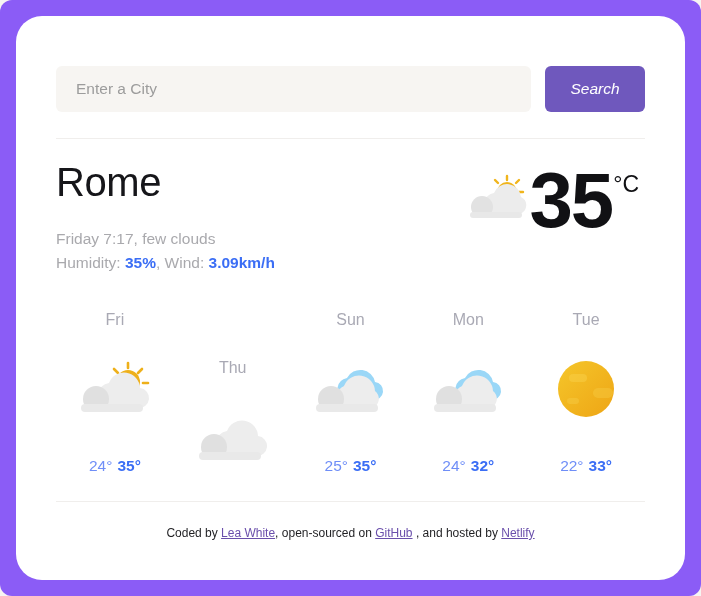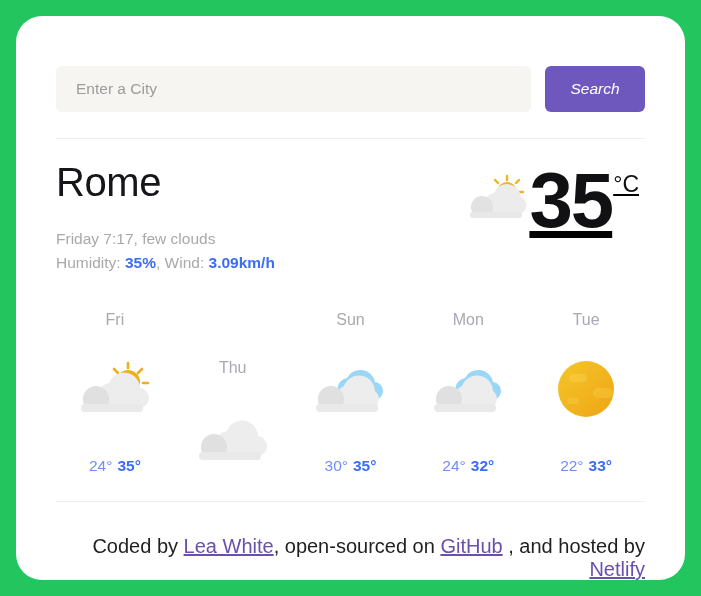--- a/index.html
+++ b/index.html
@@ -9,22 +9,23 @@
     height: 596px;
     background: #f7f5f2;
     font-family: "Liberation Sans", sans-serif;
     overflow: hidden;
   }
 
   .page {
     position: relative;
     width: 701px;
     height: 596px;
-    background: #22c55e;
+    background: #8b5cf6;
     padding: 16px;
+    border-radius: 12px;
   }
 
   .weather-card {
     position: relative;
     width: 669px;
     height: 564px;
     background: #ffffff;
     border-radius: 26px;
     padding: 32px 40px 0 40px;
   }
@@ -94,21 +95,20 @@
     color: #a9a9ad;
     line-height: 1.55;
   }
   .hl { color: #3b6ef5; font-weight: bold; }
 
   .temp-block {
     display: flex;
     align-items: center;
     margin-top: 4px;
     margin-right: 6px;
-    text-decoration: underline;
   }
   .big-temp {
     font-size: 78px;
     font-weight: bold;
     color: #111114;
     line-height: 0.9;
     letter-spacing: -2px;
   }
   .unit {
     font-size: 23px;
@@ -142,23 +142,23 @@
   .fc-temps {
     margin-top: 30px;
     font-size: 15.5px;
     white-space: nowrap;
   }
   .fc-min { color: #6f8ef7; margin-right: 5px; }
   .fc-max { color: #3b6ef5; font-weight: bold; }
 
   
   .footer {
-    margin-top: 33px;
-    text-align: right;
-    font-size: 20px;
+    margin-top: 24px;
+    text-align: center;
+    font-size: 12px;
     color: #1f1f22;
   }
   .footer a {
     color: #6a4fab;
     text-decoration: underline;
   }
 </style>
 </head>
 <body>
 
@@ -245,21 +245,21 @@
         <div class="fc-day">Sun</div>
         <div class="fc-icon">
           <svg width="74" height="58" viewBox="0 0 74 58">
             <path d="M30 40 a12 12 0 0 1 4-22 a15 15 0 0 1 28 4 a9 9 0 0 1 -2 18 z" fill="#9ad7f7"></path>
             <path d="M28 48 a13 13 0 0 1 3-22 a16 16 0 0 1 31 5 a10 10 0 0 1 -2 17 z" fill="#ededed"></path>
             <circle cx="18" cy="39" r="13" fill="#e0e0e0"></circle>
             <path d="M7 52 h54 a4 4 0 0 0 0-8 h-54 a4 4 0 0 0 0 8 z" fill="#e9e9e9"></path>
           </svg>
         </div>
         <div class="fc-temps">
-          <span class="fc-min">30°</span><span class="fc-max">35°</span>
+          <span class="fc-min">25°</span><span class="fc-max">35°</span>
         </div>
       </div>
 
       <div class="fc-col">
         <div class="fc-day">Mon</div>
         <div class="fc-icon">
           <svg width="74" height="58" viewBox="0 0 74 58">
             <path d="M30 40 a12 12 0 0 1 4-22 a15 15 0 0 1 28 4 a9 9 0 0 1 -2 18 z" fill="#9ad7f7"></path>
             <path d="M28 48 a13 13 0 0 1 3-22 a16 16 0 0 1 31 5 a10 10 0 0 1 -2 17 z" fill="#ededed"></path>
             <circle cx="18" cy="39" r="13" fill="#e0e0e0"></circle>

